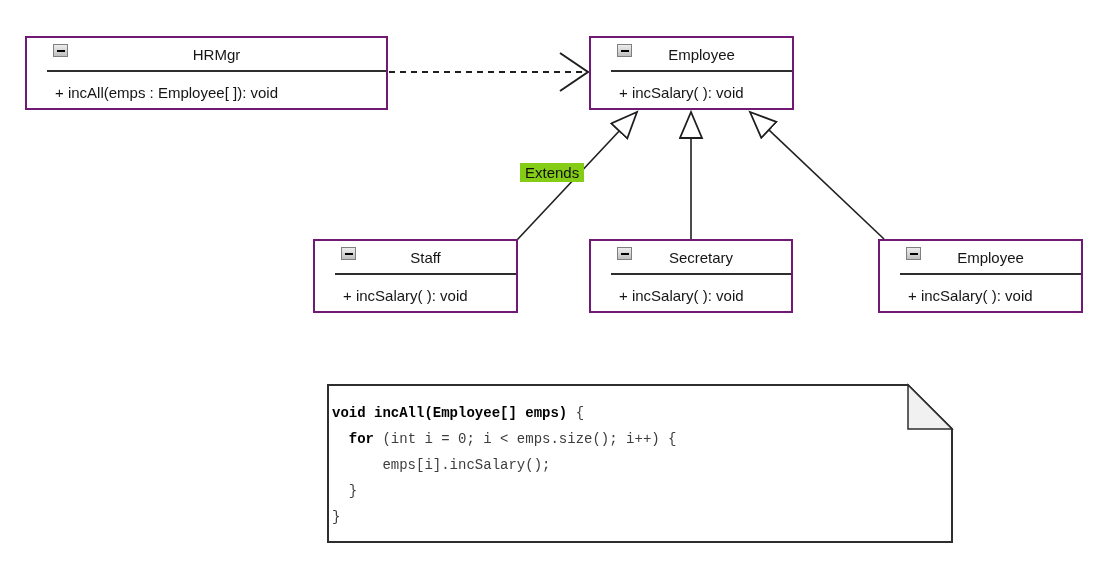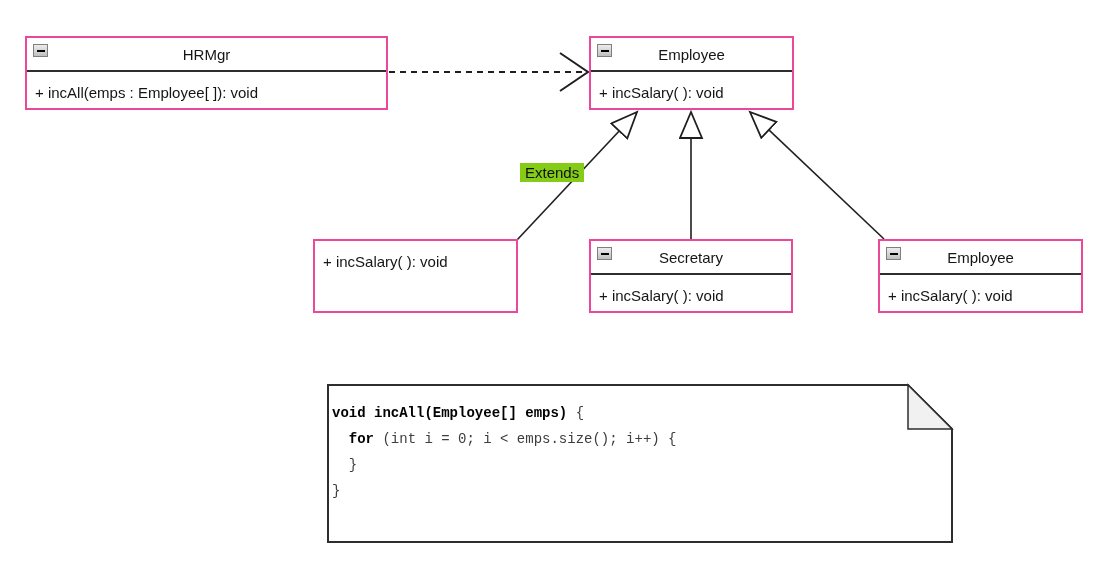--- a/index.html
+++ b/index.html
@@ -15,23 +15,24 @@
   svg.overlay {
     position: absolute;
     left: 0; top: 0;
     width: 1109px; height: 564px;
     z-index: 1;
   }
   
   .cls {
     position: absolute;
     background: #ffffff;
-    border: 2px solid #ec4899;
+    border: 2px solid #701a75;
     box-sizing: border-box;
     z-index: 2;
+    padding-left: 20px;
   }
   .cls .hdr {
     position: relative;
     height: 32px;
     border-bottom: 2px solid #2e2e2e;
     display: flex;
     align-items: center;
     justify-content: center;
   }
   .cls .title {
@@ -135,20 +136,26 @@
           <span class="bar"></span>
         </span>
       <span class="title">Employee</span>
     </div>
     <div class="bdy">
       <span class="method">+ incSalary( ): void</span>
     </div>
   </div>
 
   <div class="cls" style="left:313px; top:239px; width:205px; height:74px;">
+    <div class="hdr">
+      <span class="collapse">
+          <span class="bar"></span>
+        </span>
+      <span class="title">Staff</span>
+    </div>
     <div class="bdy">
       <span class="method">+ incSalary( ): void</span>
     </div>
   </div>
 
   <div class="cls" style="left:589px; top:239px; width:204px; height:74px;">
     <div class="hdr">
       <span class="collapse">
           <span class="bar"></span>
         </span>
@@ -169,17 +176,18 @@
     <div class="bdy">
       <span class="method">+ incSalary( ): void</span>
     </div>
   </div>
 
   <div class="edge-label">Extends</div>
 
   <div class="code">
     <div class="cl"><span class="b">void incAll(Employee[] emps)</span><span> {</span></div>
     <div class="cl"><span>  </span><span class="b">for</span><span> (int i = 0; i &lt; emps.size(); i++) {</span></div>
+    <div class="cl"><span>      emps[i].incSalary();</span></div>
     <div class="cl"><span>  }</span></div>
     <div class="cl"><span>}</span></div>
   </div>
 
 </div>
 
 </body></html>

